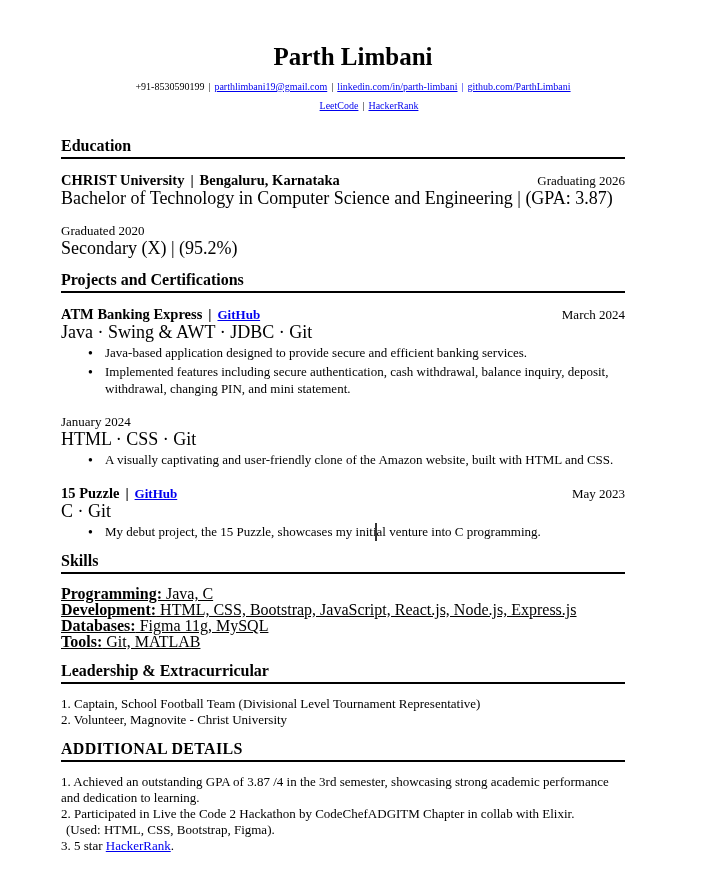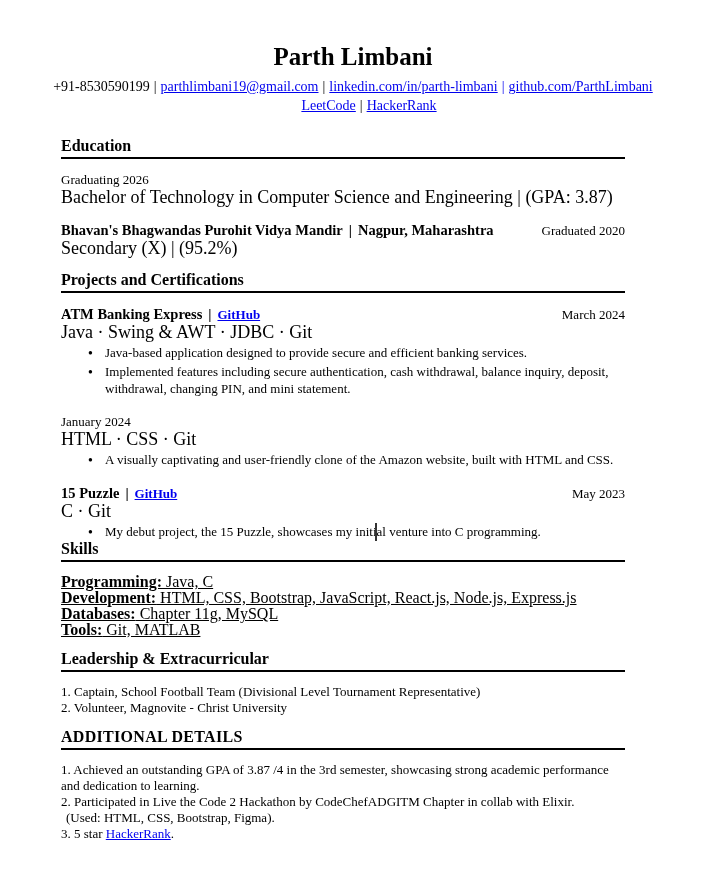--- a/index.html
+++ b/index.html
@@ -8,35 +8,35 @@
     background:#ffffff;color:#000000;
     font-family:"Liberation Serif","DejaVu Serif",serif;
     position:relative;overflow:hidden;
     -webkit-font-smoothing:antialiased;
   }
   .header{width:706px;text-align:center;}
   h1.name{
     margin:42px 0 0 0;
     font-size:25px;line-height:30px;font-weight:bold;
   }
-  .contact{font-size:14px;line-height:19px;margin-top:5px;}
+  .contact{font-size:10px;line-height:19px;margin-top:5px;}
   .contact .sep{margin:0 4px;color:#000;}
   a.link{color:#0000EE;text-decoration:underline;cursor:pointer;}
   .link-sep{color:#0000EE;text-decoration:underline;margin:0 4px;}
   .page{padding:0 81px 0 61px;}
   section{display:block;}
   .sec-h{
     margin:0 0 12px 0;
     font-size:16px;line-height:18px;font-weight:bold;
     padding-bottom:2px;
     border-bottom:2px solid #000000;
   }
   .sec-edu{margin-top:22px;}
   .sec-proj{margin-top:15px;}
-  .sec-skills{}
+  .sec-skills{margin-top:12px;}
   .sec-lead{margin-top:12px;}
   .sec-addl{margin-top:12px;}
   .sec-addl .sec-h{letter-spacing:0.3px;}
   .entry{margin-top:0;}
   .entry + .entry{margin-top:16px;}
   .entry-row{display:flex;justify-content:space-between;align-items:baseline;}
   .entry-title{font-size:14.5px;line-height:18px;font-weight:bold;}
   .entry-title .pipe{margin:0 6px;}
   .entry-title a.link{font-size:13px;font-weight:bold;}
   .entry-date{font-size:13px;line-height:18px;font-weight:normal;white-space:nowrap;}
@@ -77,30 +77,30 @@
   </div>
 </div>
 
 <div class="page">
 
   <section class="sec-edu">
     <div class="sec-h">Education</div>
 
     <div class="entry">
       <div class="entry-row">
+        <div class="entry-title">
+          <span>CHRIST University</span><span class="pipe">|</span><span>Bengaluru, Karnataka</span>
+        </div>
         <div class="entry-date">Graduating 2026</div>
       </div>
       <div class="entry-sub">Bachelor of Technology in Computer Science and Engineering | (GPA: 3.87)</div>
     </div>
 
     <div class="entry">
       <div class="entry-row">
-        <div class="entry-title">
-          <span>Bhavan's Bhagwandas Purohit Vidya Mandir</span><span class="pipe">|</span><span>Nagpur, Maharashtra</span>
-        </div>
         <div class="entry-date">Graduated 2020</div>
       </div>
       <div class="entry-sub">Secondary (X) | (95.2%)</div>
     </div>
   </section>
 
   <section class="sec-proj">
     <div class="sec-h">Projects and Certifications</div>
 
     <div class="entry">
@@ -151,21 +151,21 @@
           <span class="text-cursor"></span>
         </li>
       </ul>
     </div>
   </section>
 
   <section class="sec-skills">
     <div class="sec-h">Skills</div>
     <div class="skill-row"><b>Programming:</b><span> Java, C</span></div>
     <div class="skill-row"><b>Development:</b><span> HTML, CSS, Bootstrap, JavaScript, React.js, Node.js, Express.js</span></div>
-    <div class="skill-row"><b>Databases:</b><span> Chapter 11g, MySQL</span></div>
+    <div class="skill-row"><b>Databases:</b><span> Figma 11g, MySQL</span></div>
     <div class="skill-row"><b>Tools:</b><span> Git, MATLAB</span></div>
   </section>
 
   <section class="sec-lead">
     <div class="sec-h">Leadership &amp; Extracurricular</div>
     <div class="plain-line">1. Captain, School Football Team (Divisional Level Tournament Representative)</div>
     <div class="plain-line">2. Volunteer, Magnovite - Christ University</div>
   </section>
 
   <section class="sec-addl">

